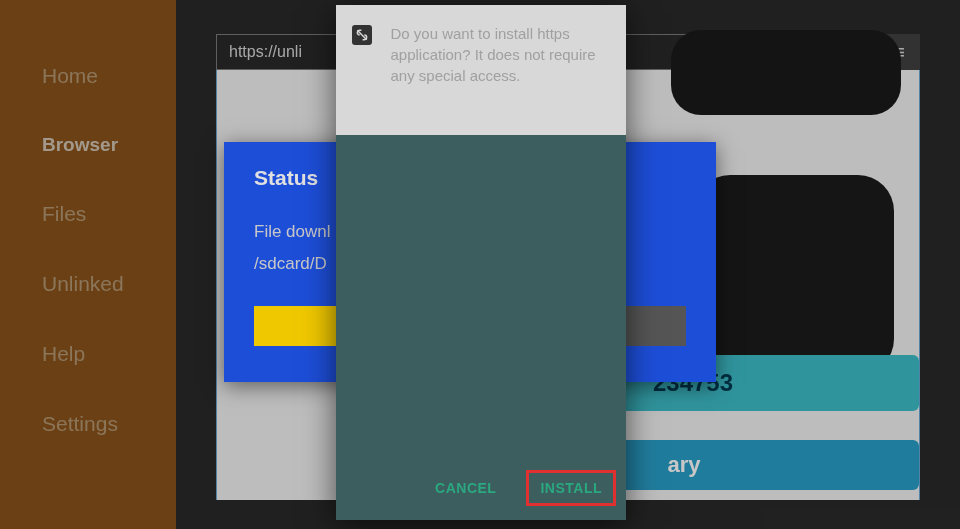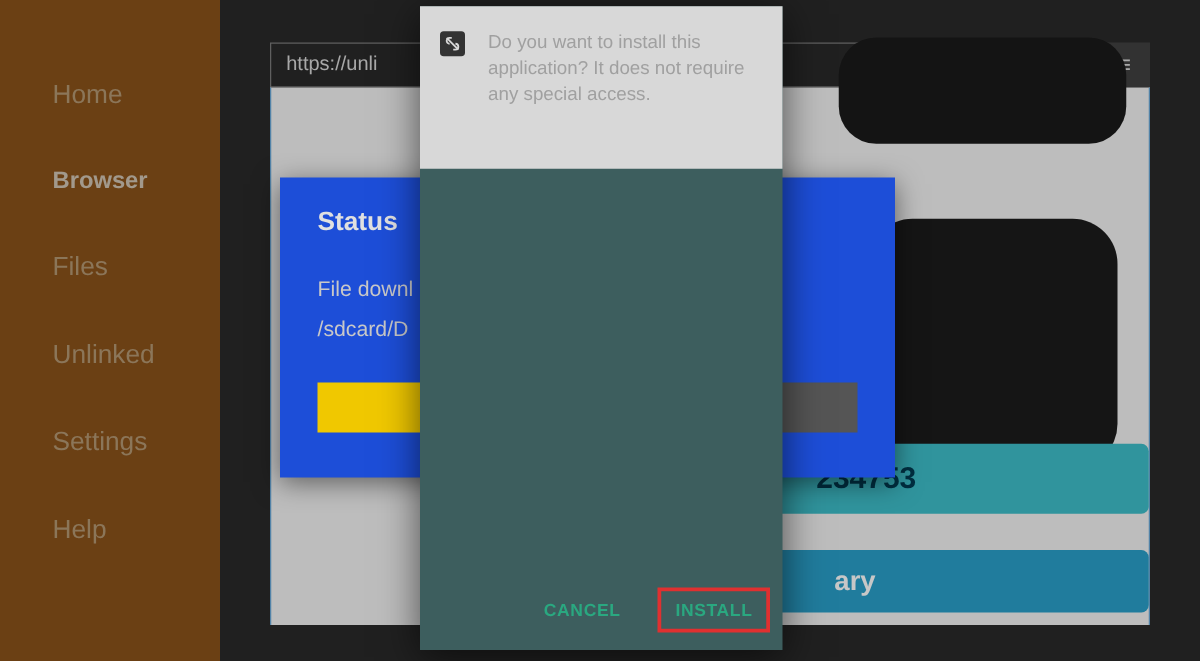--- a/index.html
+++ b/index.html
@@ -116,22 +116,22 @@
     }
   </style>
 </head>
 <body>
 
 <div class="sidebar">
   <div class="sidebar-item">Home</div>
   <div class="sidebar-item active">Browser</div>
   <div class="sidebar-item">Files</div>
   <div class="sidebar-item">Unlinked</div>
+  <div class="sidebar-item">Help</div>
   <div class="sidebar-item">Settings</div>
-  <div class="sidebar-item">Help</div>
 </div>
 <div class="sidebar-overlay"></div>
 
 <div class="main">
   <div class="urlbar-row">
     <input class="url-input" value="https://unli" style="">
     <button class="go-btn">Go</button>
     <button class="menu-btn">≡</button>
   </div>
   <div class="content-panel">
@@ -157,20 +157,20 @@
 <div class="install-dialog">
   <div class="dialog-header">
     <span class="dialog-icon">
       <svg viewBox="0 0 24 24" fill="none" stroke="#d8d8d8" stroke-width="2.5">
         <path d="M4 4 L20 20"></path>
         <path d="M8 12 a4 4 0 0 1 0-8 h3"></path>
         <path d="M16 12 a4 4 0 0 1 0 8 h-3"></path>
       </svg>
     </span>
     <div class="dialog-title-wrap">
-      <div class="dialog-desc">Do you want to install this application? It does not require any special access.</div>
+      <div class="dialog-desc">Do you want to install https application? It does not require any special access.</div>
     </div>
   </div>
   <div class="dialog-footer">
     <button class="dialog-btn">CANCEL</button>
     <button class="dialog-btn install-highlight">INSTALL</button>
   </div>
 </div>
 
 </body></html>

